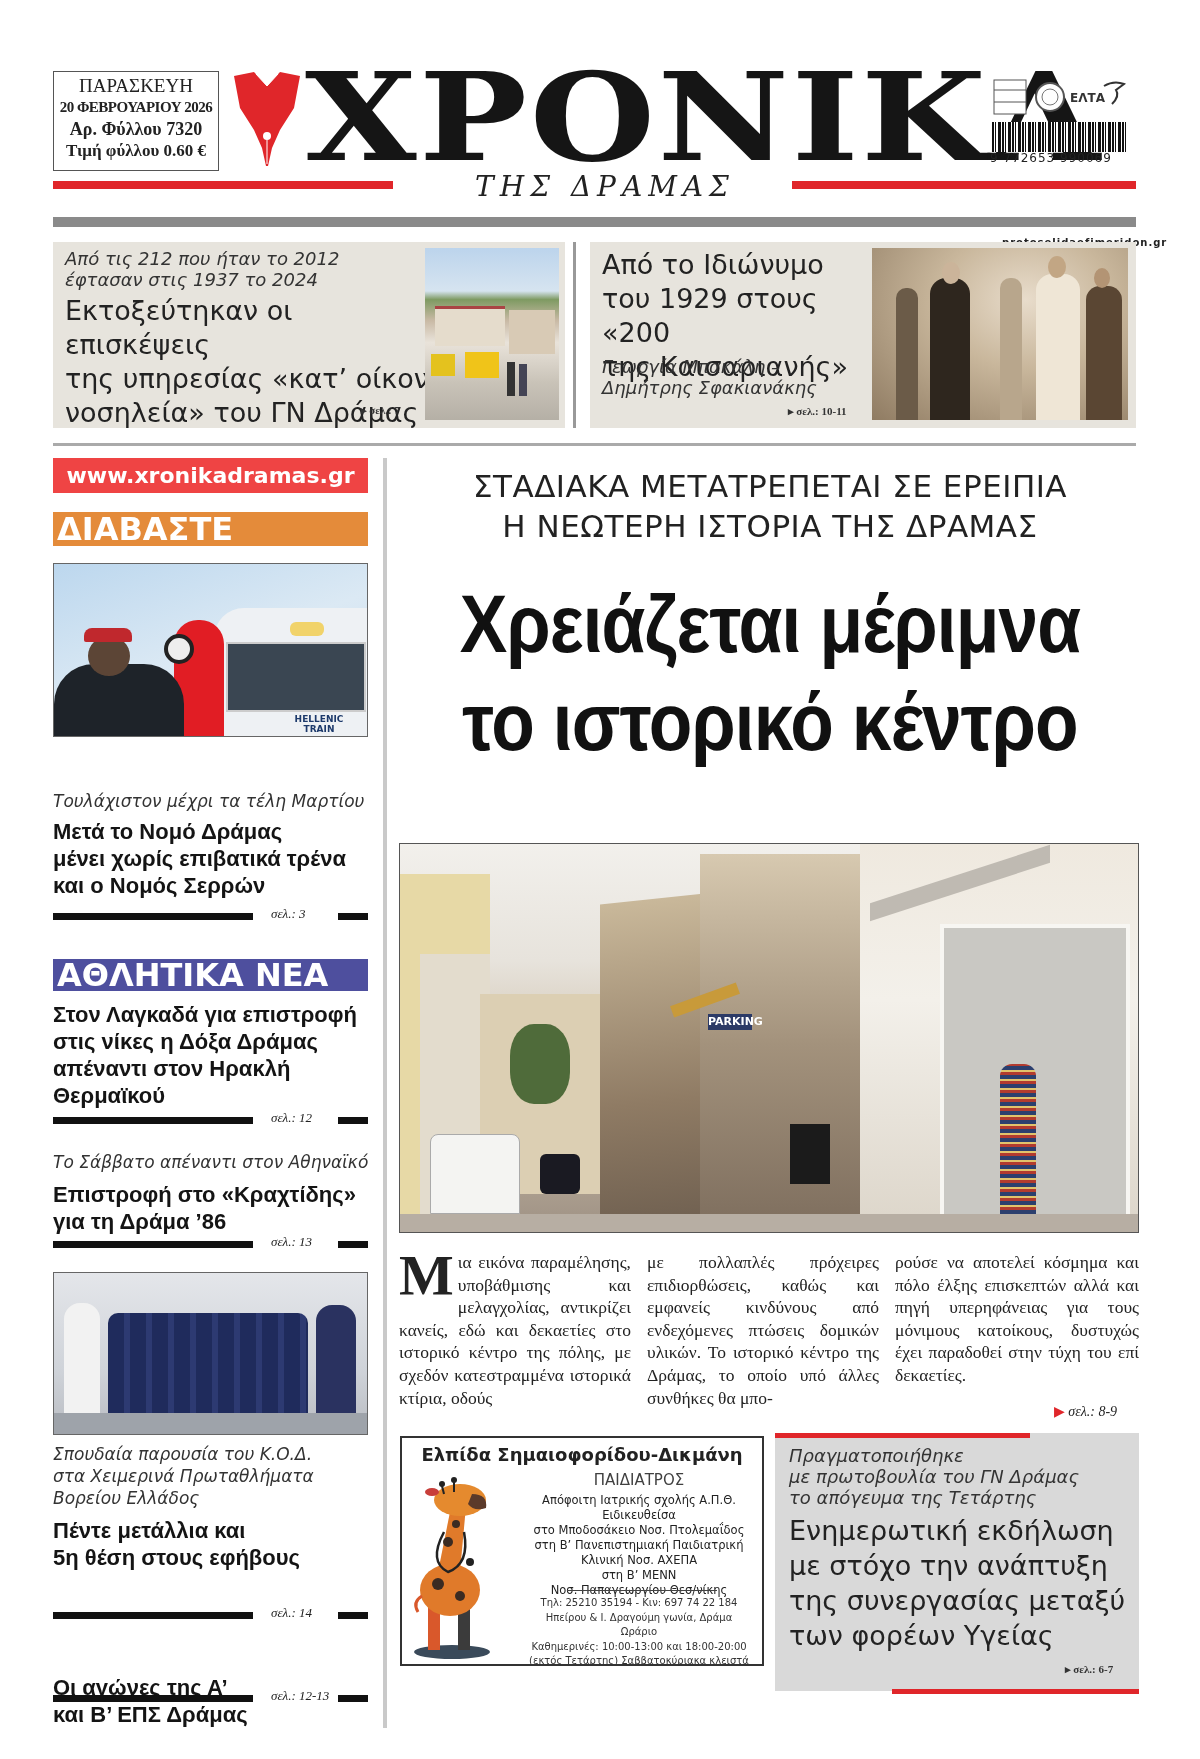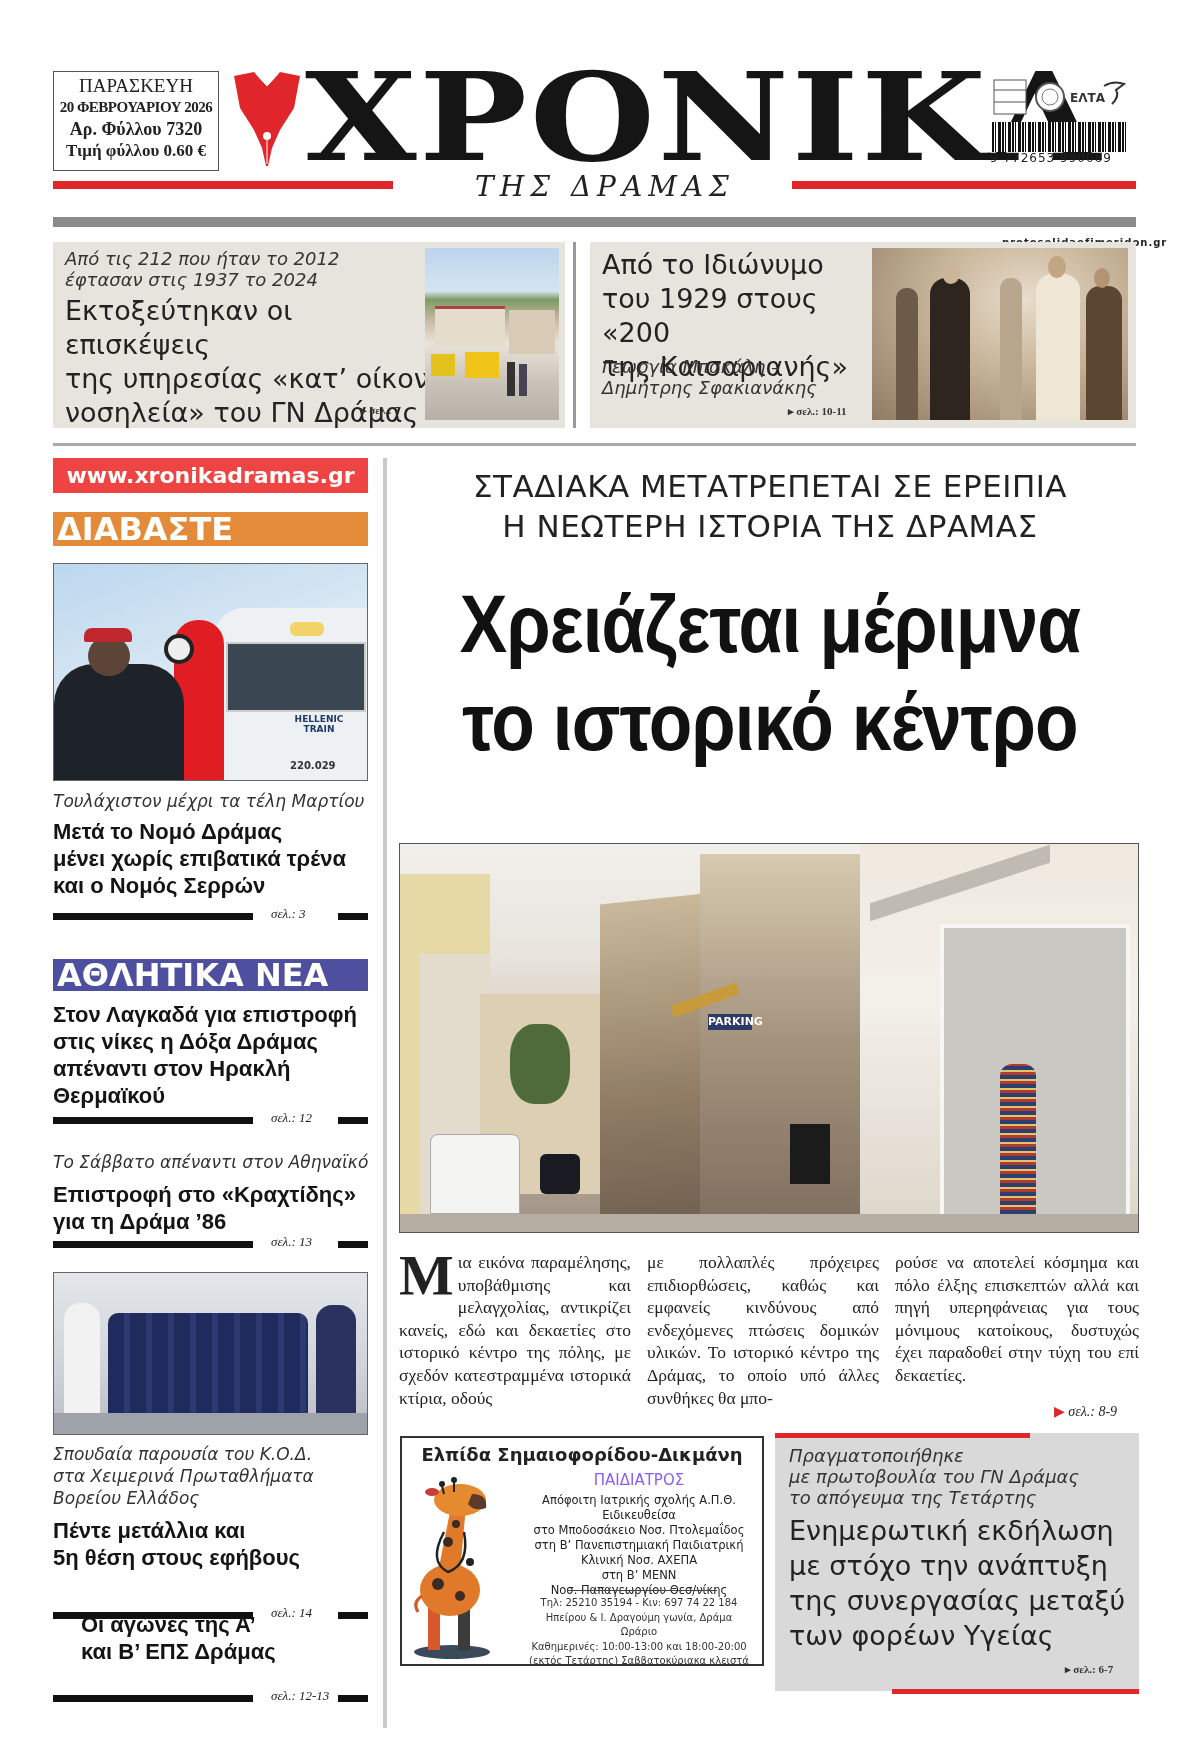--- a/index.html
+++ b/index.html
@@ -54,21 +54,21 @@
   
   .photo { overflow: hidden; }
 
   
   .bodycol { font-family: "Liberation Serif", serif; font-size: 17.5px; line-height: 22.6px; color: #222; text-align: justify; }
   .dropcap { float: left; font-family: "Liberation Serif", serif; font-weight: bold; font-size: 58px; line-height: 44px; margin: 3px 4px 0 0; }
 
   
   .ad { left: 400px; top: 1436px; width: 364px; height: 230px; border: 2px solid #333; background: #fff; }
   .ad-name { position:absolute; left: 0; top: 6px; width: 100%; text-align: center; font-weight: bold; font-size: 18px; color:#222; }
-  .ad-role { position:absolute; left: 110px; top: 33px; width: 254px; text-align: center; font-size: 15px; color:#8b5cf6; }
+  .ad-role { position:absolute; left: 110px; top: 33px; width: 254px; text-align: center; font-size: 15px; color:#404040; }
   .ad-lines { position:absolute; left: 110px; top: 55px; width: 254px; text-align: center; font-size: 11.5px; line-height: 15px; color:#222; }
   .ad-hr { position:absolute; left: 165px; top: 152px; width: 150px; height: 1px; background:#444; }
   .ad-contact { position:absolute; left: 110px; top: 158px; width: 254px; text-align: center; font-size: 10px; line-height: 14.5px; color:#333; }
 
   
   .rbox { left: 775px; top: 1433px; width: 364px; height: 258px; background: #d9d9d9; }
   .rbox-top { left: 775px; top: 1433px; width: 255px; height: 5px; background: #e0262a; }
   .rbox-bottom { left: 892px; top: 1689px; width: 247px; height: 5px; background: #e0262a; }
 </style>
 </head>
@@ -159,21 +159,21 @@
     <div style="position:absolute;left:222px;top:20px;width:16px;height:20px;background:#b39474;border-radius:50%;"></div>
   </div>
 </div>
 
 <div class="abs" style="left:53px;top:443px;width:1083px;height:3px;background:#aaa;"></div>
 
 <div class="abs url-banner">www.xronikadramas.gr</div>
 
 <div class="abs section-bar" style="left:53px;top:512px;width:315px;height:34px;background:#e48b3a;">ΔΙΑΒΑΣΤΕ ΑΚΟΜΑ</div>
 
-<div class="abs photo" style="left:53px;top:563px;width:315px;height:218px;border:1px solid #666;background:linear-gradient(160deg,#bcd7ee 0%,#dbe9f4 50%,#c6d9ea 100%);">
+<div class="abs photo" style="left:53px;top:563px;width:315px;height:174px;border:1px solid #666;background:linear-gradient(160deg,#bcd7ee 0%,#dbe9f4 50%,#c6d9ea 100%);">
   <div style="position:absolute;left:160px;top:44px;width:160px;height:180px;background:#eef1f4;border-radius:30px 0 0 0;"></div>
   <div style="position:absolute;left:120px;top:56px;width:50px;height:170px;background:#e11d24;border-radius:24px 24px 0 0;"></div>
   <div style="position:absolute;left:172px;top:78px;width:140px;height:70px;background:#3a4652;border:2px solid #ccc;"></div>
   <div style="position:absolute;left:236px;top:58px;width:34px;height:14px;background:#f1d36a;border-radius:6px;"></div>
   <div style="position:absolute;left:0px;top:100px;width:130px;height:120px;background:#1e2329;border-radius:40px 40px 0 0;"></div>
   <div style="position:absolute;left:34px;top:72px;width:42px;height:40px;background:#5c4536;border-radius:50%;"></div>
   <div style="position:absolute;left:30px;top:64px;width:48px;height:14px;background:#c0282d;border-radius:8px 8px 2px 2px;"></div>
   <div style="position:absolute;left:110px;top:70px;width:30px;height:30px;border:4px solid #222;border-radius:50%;background:#eee;"></div>
   <div style="position:absolute;left:230px;top:150px;width:70px;font-size:9px;font-weight:bold;color:#1d3a6b;text-align:center;line-height:10px;">HELLENIC TRAIN</div>
   <div style="position:absolute;left:236px;top:196px;font-size:10px;font-weight:bold;color:#333;">220.029</div>
@@ -237,21 +237,21 @@
     <div>Πέντε μετάλλια και</div>
     <div>5η θέση στους εφήβους</div>
   </div>
 </div>
 <div class="abs rule-row" style="left:53px;top:1609px;width:315px;">
   <div class="bar1"></div>
     <div class="lbl">σελ.: 14</div>
     <div class="bar2"></div>
 </div>
 
-<div class="abs head-bold" style="left:53px;top:1611px;width:320px;margin-left:28px;">
+<div class="abs head-bold" style="left:53px;top:1674px;width:320px;">
   <div>Οι αγώνες της Α’</div>
   <div>και Β’ ΕΠΣ Δράμας</div>
 </div>
 <div class="abs rule-row" style="left:53px;top:1692px;width:315px;">
   <div class="bar1"></div>
     <div class="lbl">σελ.: 12-13</div>
     <div class="bar2"></div>
 </div>
 
 <div class="abs colsep"></div>

